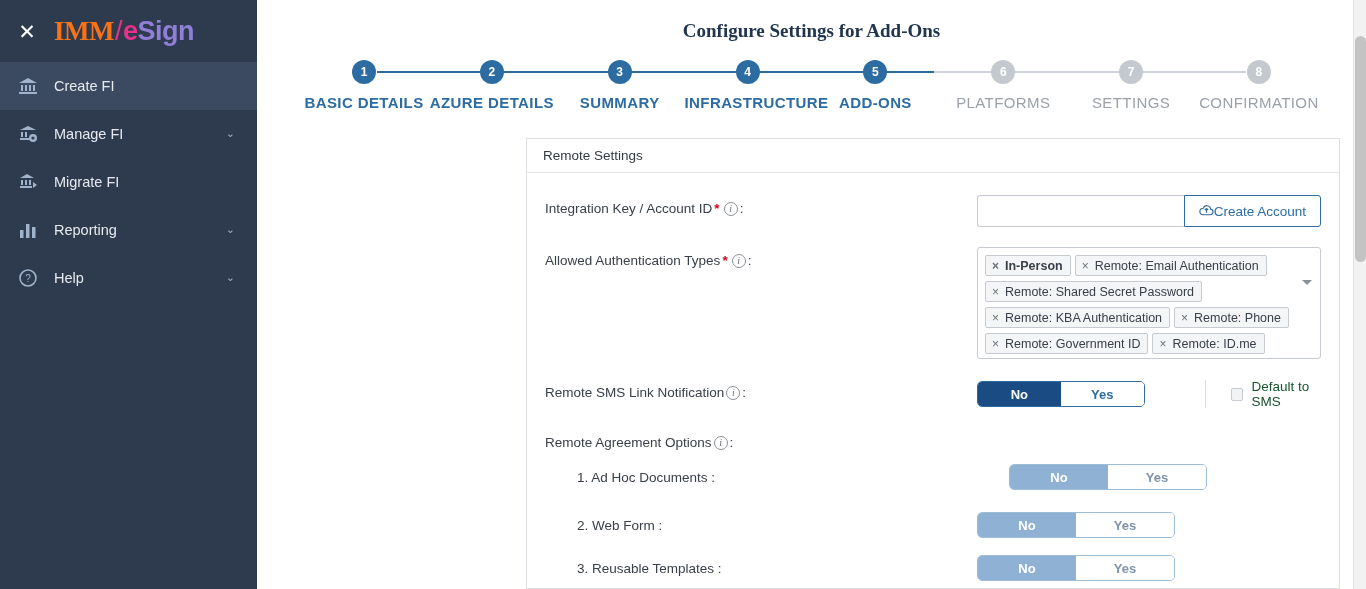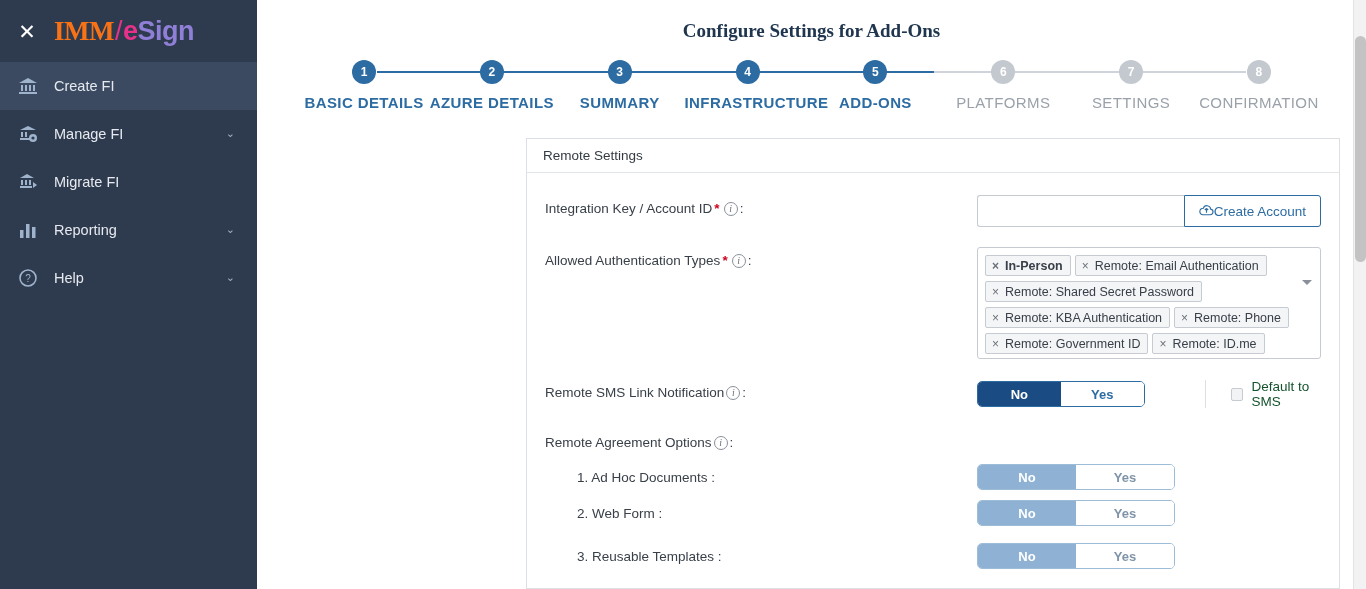--- a/index.html
+++ b/index.html
@@ -557,21 +557,21 @@
             </div>
           </div>
         </div>
 
         <div class="form-row" style="margin-bottom:14px;">
           <div class="form-label">
             <span>Remote Agreement Options</span><span class="info-icon">i</span><span>:</span>
           </div>
         </div>
 
-        <div class="form-row" style="margin-bottom:10px;">
+        <div class="form-row" style="margin-bottom:22px;gap:32px;">
           <div class="form-label indent">1. Ad Hoc Documents :</div>
           <div class="toggle disabled">
             <div class="opt sel">No</div>
             <div class="opt">Yes</div>
           </div>
         </div>
 
         <div class="form-row" style="margin-bottom:17px;">
           <div class="form-label indent">2. Web Form :</div>
           <div class="toggle disabled">

